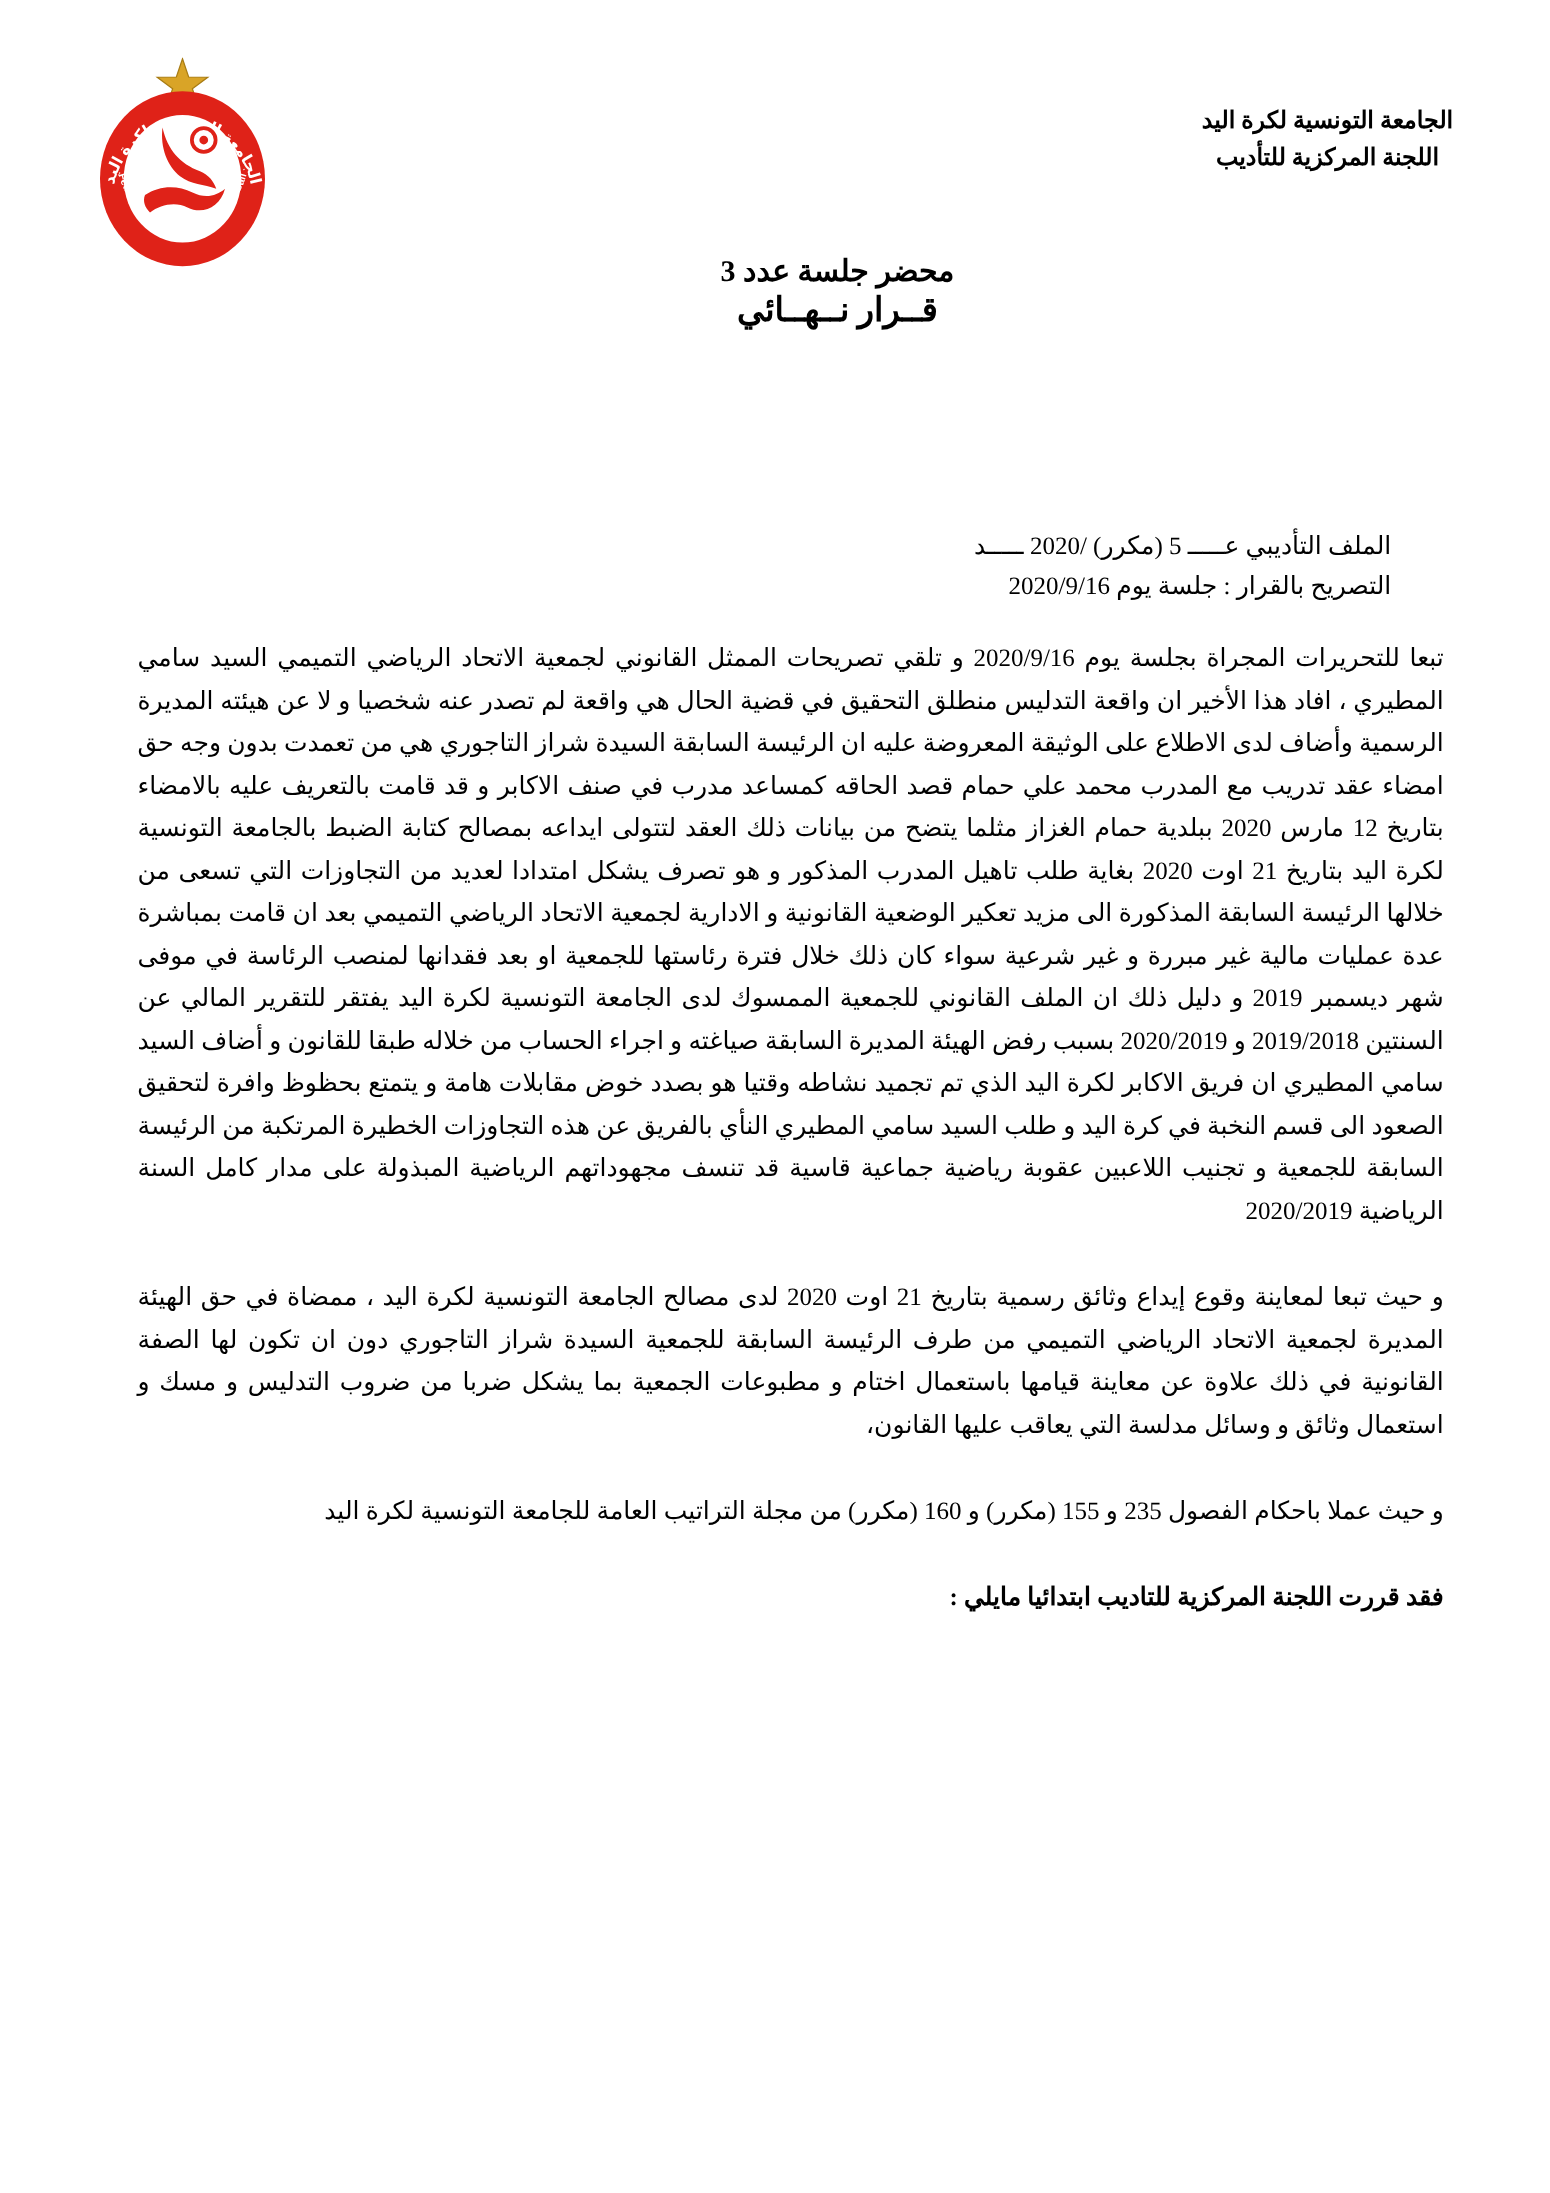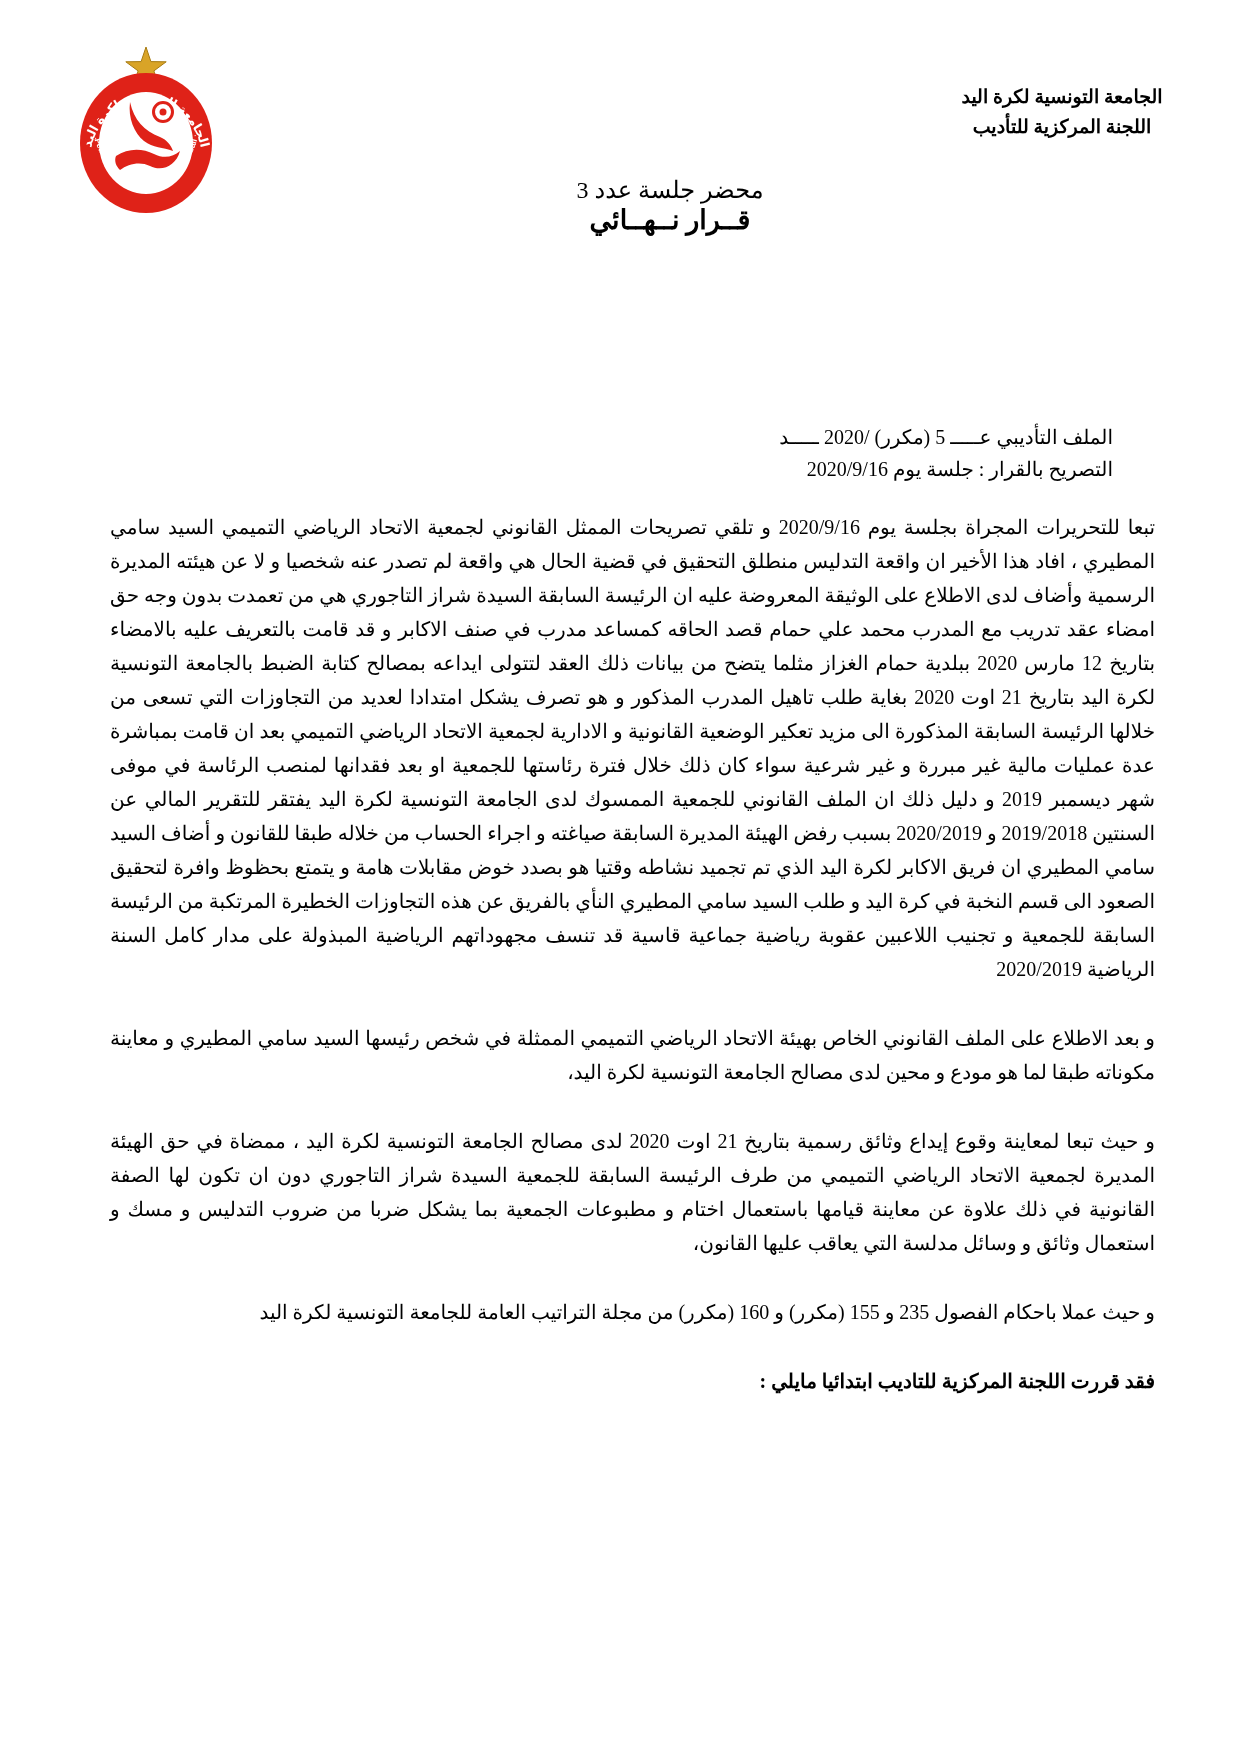--- a/index.html
+++ b/index.html
@@ -14,21 +14,21 @@
   .logo { position:absolute; top:46px; left:70px; width:152px; height:170px; }
   .org-header {
     position:absolute; top:82px; right:48px; width:260px;
     direction:rtl; text-align:center;
     font-weight:bold; font-size:19px; line-height:30px;
   }
   .titles {
     position:absolute; top:176px; left:100px; right:0;
     text-align:center; direction:rtl;
   }
-  .title-session { font-weight:normal; font-size:24px; }
+  .title-session { font-weight:bold; font-size:24px;margin-top:27px; }
   .title-decision { font-weight:bold; font-size:27px; letter-spacing:1px; }
   .case-block {
     position:absolute; top:376px; right:127px;
     direction:rtl; text-align:right;
     font-size:20px; line-height:32px;
   }
   .case-file { font-weight:normal;margin-top:45px; }
   .body-text {
     position:absolute; top:510px; left:110px; right:85px;
     direction:rtl;
@@ -84,19 +84,18 @@
     <div class="title-decision">قــرار نــهــائي</div>
   </div>
 
   <div class="case-block">
     <div class="case-file">الملف التأديبي عـــــ 5 (مكرر) /2020 ـــــد</div>
     <div>التصريح بالقرار : جلسة يوم 2020/9/16</div>
   </div>
 
   <div class="body-text">
     <p>تبعا للتحريرات المجراة بجلسة يوم 2020/9/16 و تلقي تصريحات الممثل القانوني لجمعية الاتحاد الرياضي التميمي السيد سامي المطيري ، افاد هذا الأخير ان واقعة التدليس منطلق التحقيق في قضية الحال هي واقعة لم تصدر عنه شخصيا و لا عن هيئته المديرة الرسمية وأضاف لدى الاطلاع على الوثيقة المعروضة عليه ان الرئيسة السابقة السيدة شراز التاجوري هي من تعمدت بدون وجه حق امضاء عقد تدريب مع المدرب محمد علي حمام قصد الحاقه كمساعد مدرب في صنف الاكابر و قد قامت بالتعريف عليه بالامضاء بتاريخ 12 مارس 2020 ببلدية حمام الغزاز مثلما يتضح من بيانات ذلك العقد لتتولى ايداعه بمصالح كتابة الضبط بالجامعة التونسية لكرة اليد بتاريخ 21 اوت 2020 بغاية طلب تاهيل المدرب المذكور و هو تصرف يشكل امتدادا لعديد من التجاوزات التي تسعى من خلالها الرئيسة السابقة المذكورة الى مزيد تعكير الوضعية القانونية و الادارية لجمعية الاتحاد الرياضي التميمي بعد ان قامت بمباشرة عدة عمليات مالية غير مبررة و غير شرعية سواء كان ذلك خلال فترة رئاستها للجمعية او بعد فقدانها لمنصب الرئاسة في موفى شهر ديسمبر 2019 و دليل ذلك ان الملف القانوني للجمعية الممسوك لدى الجامعة التونسية لكرة اليد يفتقر للتقرير المالي عن السنتين 2019/2018 و 2020/2019 بسبب رفض الهيئة المديرة السابقة صياغته و اجراء الحساب من خلاله طبقا للقانون و أضاف السيد سامي المطيري ان فريق الاكابر لكرة اليد الذي تم تجميد نشاطه وقتيا هو بصدد خوض مقابلات هامة و يتمتع بحظوظ وافرة لتحقيق الصعود الى قسم النخبة في كرة اليد و طلب السيد سامي المطيري النأي بالفريق عن هذه التجاوزات الخطيرة المرتكبة من الرئيسة السابقة للجمعية و تجنيب اللاعبين عقوبة رياضية جماعية قاسية قد تنسف مجهوداتهم الرياضية المبذولة على مدار كامل السنة الرياضية 2020/2019</p>
-    <p>و بعد الاطلاع على الملف القانوني الخاص بهيئة الاتحاد الرياضي التميمي الممثلة في شخص رئيسها السيد سامي المطيري و معاينة مكوناته طبقا لما هو مودع و محين لدى مصالح الجامعة التونسية لكرة اليد،</p>
     <p>و حيث تبعا لمعاينة وقوع إيداع وثائق رسمية بتاريخ 21 اوت 2020 لدى مصالح الجامعة التونسية لكرة اليد ، ممضاة في حق الهيئة المديرة لجمعية الاتحاد الرياضي التميمي من طرف الرئيسة السابقة للجمعية السيدة شراز التاجوري دون ان تكون لها الصفة القانونية في ذلك علاوة عن معاينة قيامها باستعمال اختام و مطبوعات الجمعية بما يشكل ضربا من ضروب التدليس و مسك و استعمال وثائق و وسائل مدلسة التي يعاقب عليها القانون،</p>
     <p>و حيث عملا باحكام الفصول 235 و 155 (مكرر) و 160 (مكرر) من مجلة التراتيب العامة للجامعة التونسية لكرة اليد</p>
     <div class="decision-heading">فقد قررت اللجنة المركزية للتاديب ابتدائيا مايلي :</div>
   </div>
 
 </div>
 
 </body></html>

